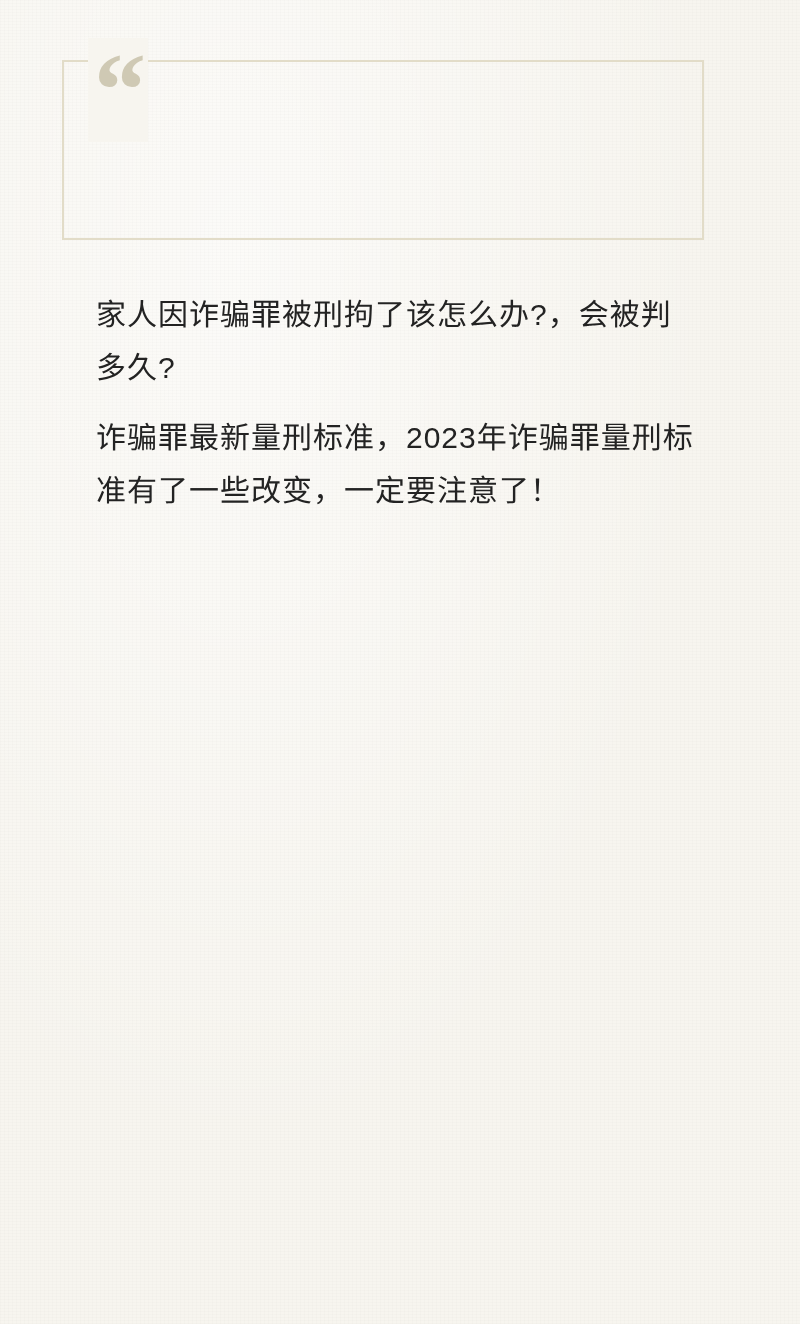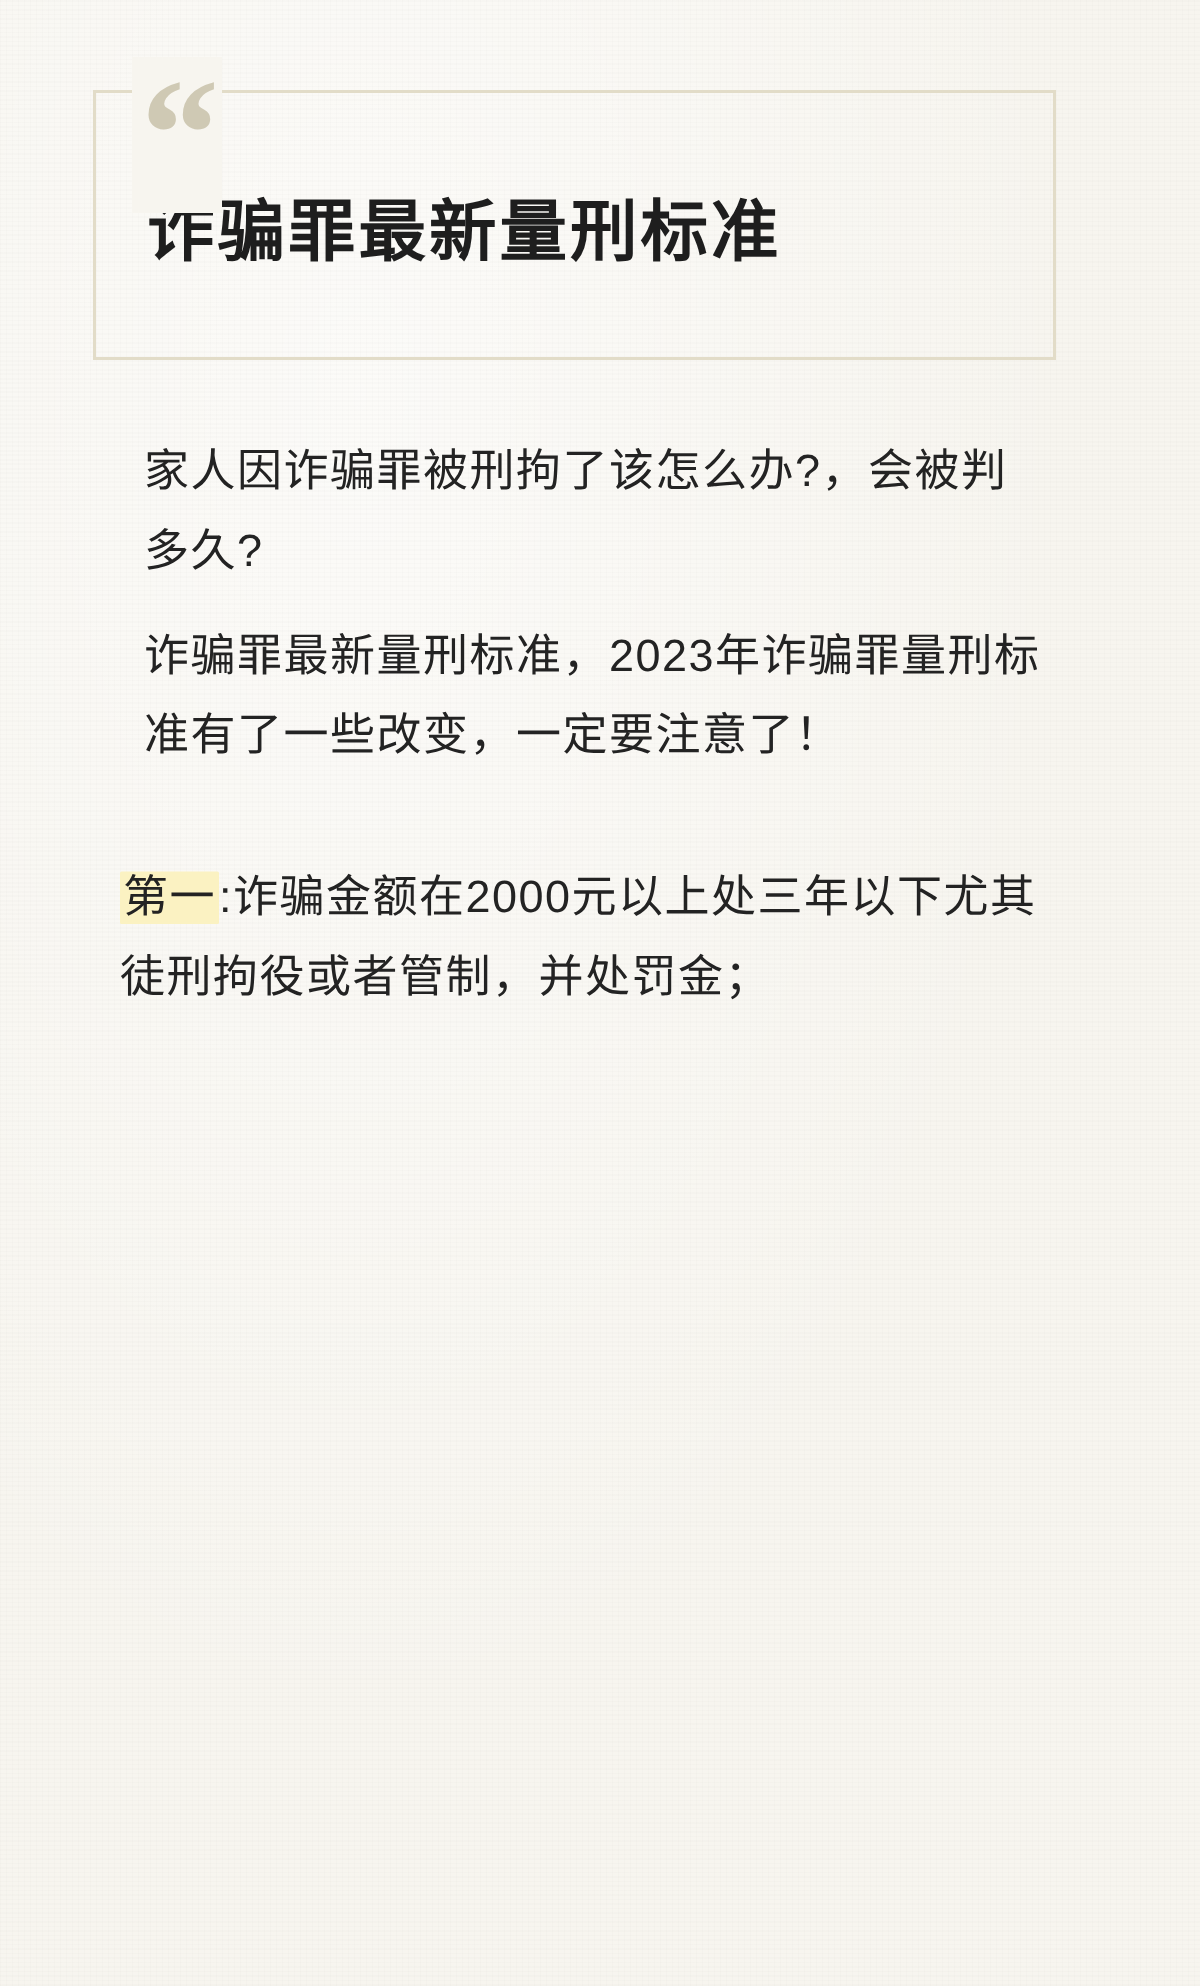--- a/index.html
+++ b/index.html
@@ -103,30 +103,26 @@
 </style>
 </head>
 <body>
 
 <div class="paper-texture"></div>
 
 <div class="page">
 
   <div class="title-card">
     <div class="quote-mark">“</div>
-    <h1 class="title-text">诈骗罪最新量刑标准</h1>
   </div>
 
   <div class="content">
 
     <div class="intro-block">
       <p class="para">家人因诈骗罪被刑拘了该怎么办?，会被判多久?</p>
       <p class="para">诈骗罪最新量刑标准，2023年诈骗罪量刑标准有了一些改变，一定要注意了！</p>
     </div>
 
-    <p class="item">
-      <span class="hl">第一</span><span>:诈骗金额在2000元以上处三年以下尤其徒刑拘役或者管制，并处罚金；</span>
-    </p>
 
 
 
   </div>
 </div>
 
 </body></html>

